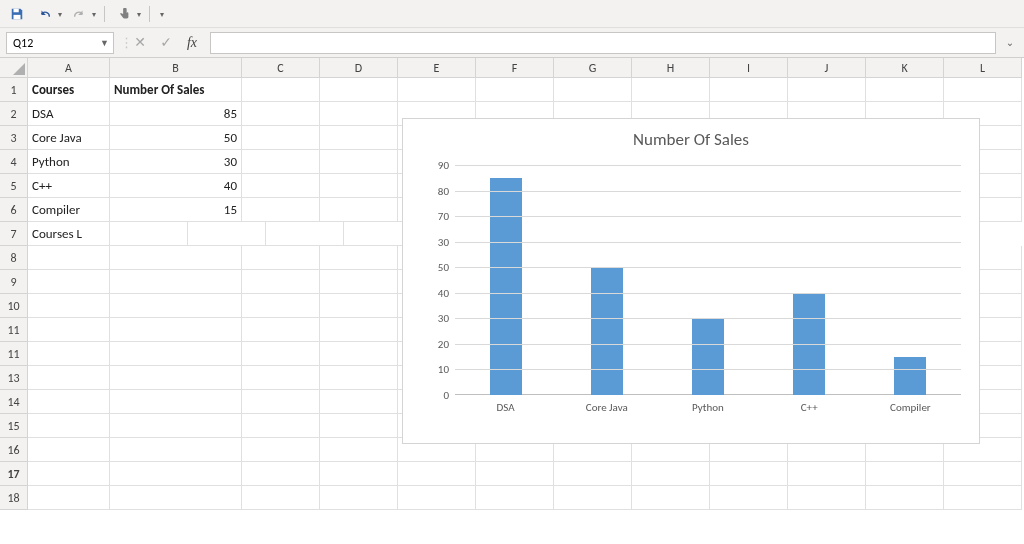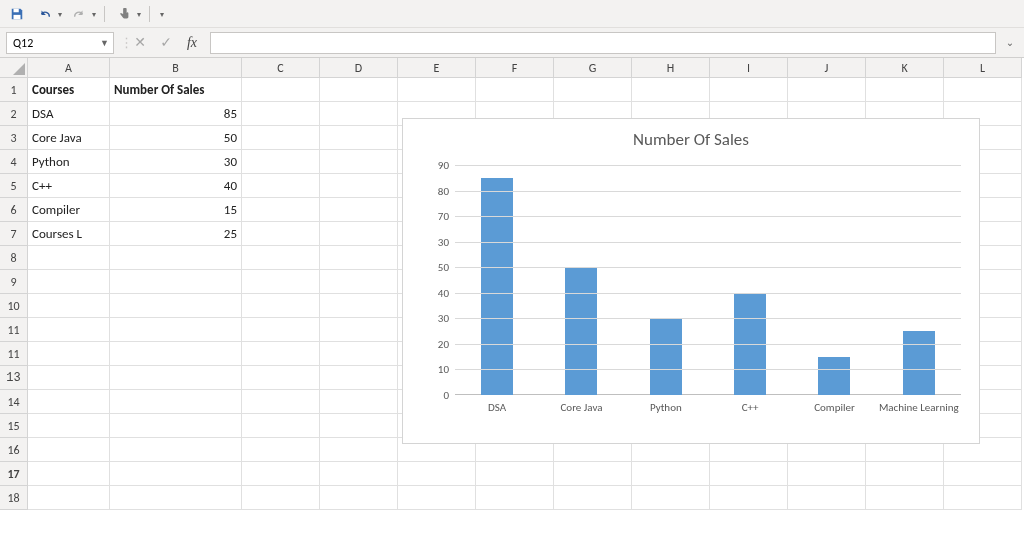--- a/index.html
+++ b/index.html
@@ -188,21 +188,21 @@
       <div class="rowhead" style="height: 24px;">3</div>
       <div class="rowhead" style="height: 24px;">4</div>
       <div class="rowhead" style="height: 24px;">5</div>
       <div class="rowhead" style="height: 24px;">6</div>
       <div class="rowhead" style="height: 24px;">7</div>
       <div class="rowhead" style="height: 24px;">8</div>
       <div class="rowhead" style="height: 24px;">9</div>
       <div class="rowhead" style="height: 24px;">10</div>
       <div class="rowhead" style="height: 24px;">11</div>
       <div class="rowhead" style="height: 24px;">11</div>
-      <div class="rowhead" style="height: 24px; font-family: Liberation Mono, monospace;">13</div>
+      <div class="rowhead" style="height: 24px;">13</div>
       <div class="rowhead" style="height: 24px;">14</div>
       <div class="rowhead" style="height: 24px;">15</div>
       <div class="rowhead" style="height: 24px;">16</div>
       <div class="rowhead" style="height: 24px; font-weight: bold;">17</div>
       <div class="rowhead" style="height: 24px;">18</div>
     </div>
   <div class="cells" id="cells">
       <div class="row">
         <div class="cell bold" style="width: 82px; height: 24px;">Courses</div>
         <div class="cell bold" style="width: 132px; height: 24px;">Number Of Sales</div>
@@ -282,21 +282,20 @@
         <div class="cell" style="width: 78px; height: 24px;"></div>
         <div class="cell" style="width: 78px; height: 24px;"></div>
         <div class="cell" style="width: 78px; height: 24px;"></div>
         <div class="cell" style="width: 78px; height: 24px;"></div>
         <div class="cell" style="width: 78px; height: 24px;"></div>
         <div class="cell" style="width: 78px; height: 24px;"></div>
         <div class="cell" style="width: 78px; height: 24px;"></div>
       </div>
       <div class="row">
         <div class="cell" style="width: 82px; height: 24px;">Courses L</div>
-        <div class="cell num" style="width: 132px; height: 24px;">25</div>
         <div class="cell" style="width: 78px; height: 24px;"></div>
         <div class="cell" style="width: 78px; height: 24px;"></div>
         <div class="cell" style="width: 78px; height: 24px;"></div>
         <div class="cell" style="width: 78px; height: 24px;"></div>
         <div class="cell" style="width: 78px; height: 24px;"></div>
         <div class="cell" style="width: 78px; height: 24px;"></div>
         <div class="cell" style="width: 78px; height: 24px;"></div>
         <div class="cell" style="width: 78px; height: 24px;"></div>
         <div class="cell" style="width: 78px; height: 24px;"></div>
         <div class="cell" style="width: 78px; height: 24px;"></div>
@@ -475,24 +474,20 @@
             <div class="xlabel">Python</div>
           </div>
           <div class="barcol">
             <div class="bar" style="height: 44.4444%; background: rgb(91, 155, 213);"></div>
             <div class="xlabel">C++</div>
           </div>
           <div class="barcol">
             <div class="bar" style="height: 16.6667%; background: rgb(91, 155, 213);"></div>
             <div class="xlabel">Compiler</div>
           </div>
-          <div class="barcol">
-            <div class="bar" style="height: 27.7778%; background: rgb(91, 155, 213);"></div>
-            <div class="xlabel">Machine Learning</div>
-          </div>
         </div>
     <div class="ylabel" style="top: 100%;">0</div>
         <div class="ygrid" style="top: 88.8889%;"></div>
         <div class="ylabel" style="top: 88.8889%;">10</div>
         <div class="ygrid" style="top: 77.7778%;"></div>
         <div class="ylabel" style="top: 77.7778%;">20</div>
         <div class="ygrid" style="top: 66.6667%;"></div>
         <div class="ylabel" style="top: 66.6667%;">30</div>
         <div class="ygrid" style="top: 55.5556%;"></div>
         <div class="ylabel" style="top: 55.5556%;">40</div>

